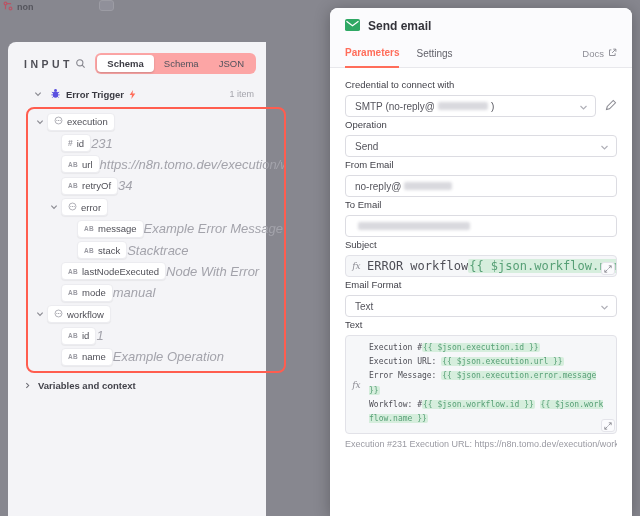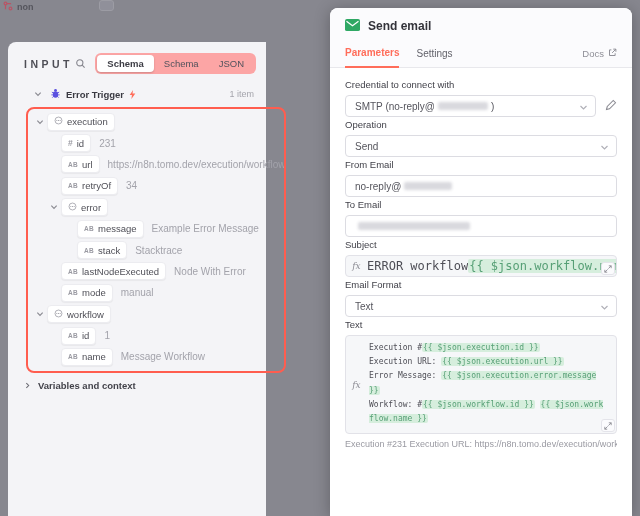--- a/index.html
+++ b/index.html
@@ -37,21 +37,21 @@
   .r-obj0 { padding-left:5px; }
   .r-obj1 { padding-left:19px; }
   .r-s1 { padding-left:33px; }
   .r-s2 { padding-left:49px; }
   .tchev { width:14px; display:flex; justify-content:center; flex:0 0 14px; }
   .pill { display:inline-flex; align-items:center; gap:4px; background:#fff;
     border:1px solid #ececf0; box-shadow:0 1px 1px rgba(0,0,0,.05);
     border-radius:4px; padding:2.5px 6px; color:#4f4f57; }
   .ticon-num { color:#9a9aa2; font-size:8.5px; font-weight:700; }
   .ticon-str { color:#9a9aa2; font-size:6.5px; font-weight:700; letter-spacing:.3px; }
-  .tval { margin-left:8px; color:#a3a3ab; font-size:10px; }
+  .tval { margin-left:0; color:#a3a3ab; font-size:13px;font-style:italic; }
 
   .vars-row { display:flex; align-items:center; gap:7px; padding:7px 0 0 16px;
     font-size:9.5px; color:#43434b; font-weight:600; }
 
   
   .node-panel { position:absolute; left:330px; top:8px; width:302px; height:508px;
     background:#fff; border-radius:8px 8px 0 0; box-shadow:0 2px 16px rgba(0,0,0,.28);
     display:flex; flex-direction:column; }
   .np-header { display:flex; align-items:center; padding:9px 12px 5px 15px;
     background:#fbfbfd; border-radius:8px 8px 0 0; }
@@ -272,21 +272,21 @@
           <span>id</span>
         </span>
       <span class="tval">1</span>
     </div>
 
     <div class="trow r-s1">
       <span class="pill">
           <span class="ticon-str">AB</span>
           <span>name</span>
         </span>
-      <span class="tval">Message Workflow</span>
+      <span class="tval">Example Operation</span>
     </div>
 
   </div>
 
   <div class="vars-row">
     <span>
       <svg width="7" height="7" viewBox="0 0 12 12" fill="none" stroke="#6a6a72" stroke-width="1.8">
           <path d="M4 2l4 4-4 4"></path>
         </svg>
     </span>

